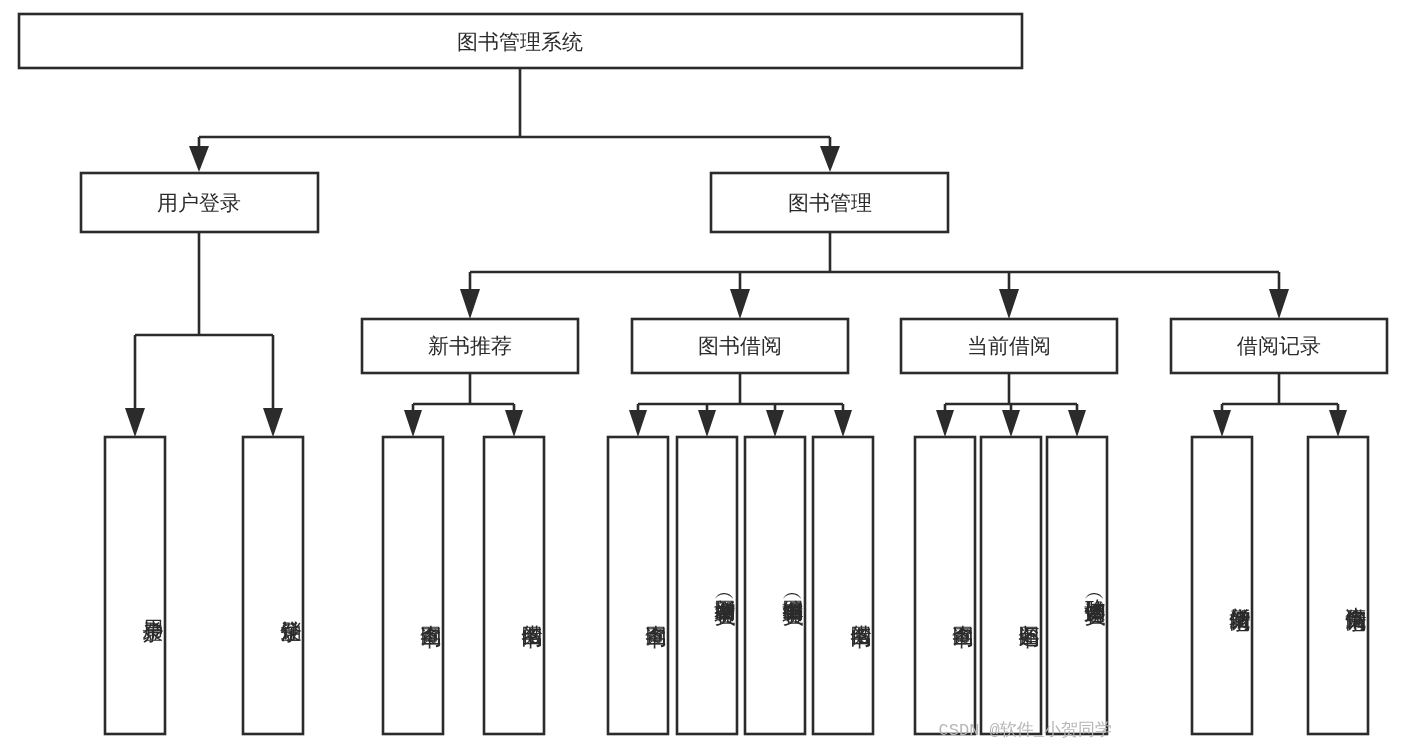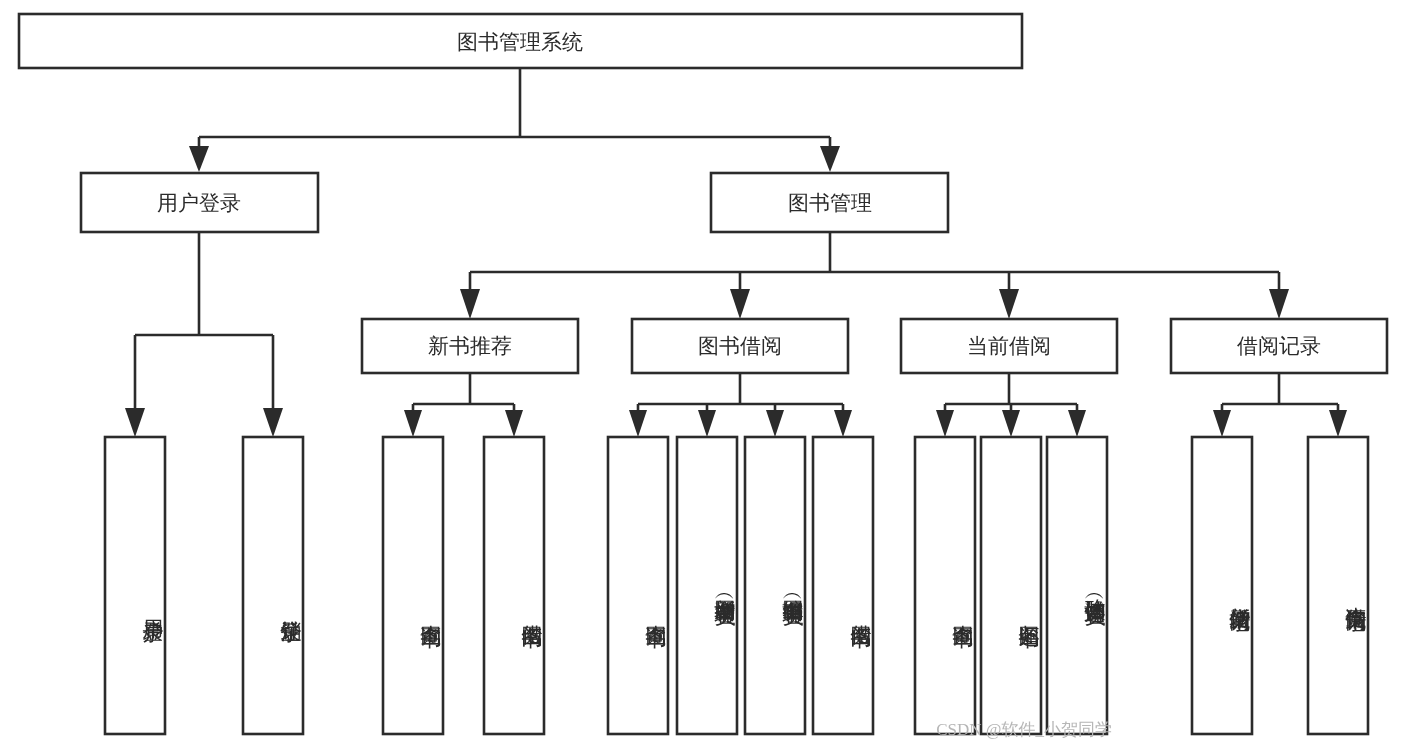--- a/index.html
+++ b/index.html
@@ -60,21 +60,21 @@
     letter-spacing: 1px;
     text-align: center;
     white-space: nowrap;
     pointer-events: none;
     user-select: none;
   }
   .watermark {
     position: absolute;
     right: 12px;
     bottom: 6px;
-    font-family: Liberation Serif, serif;
+    font-family: Liberation Mono, monospace;
     font-size: 17px;
     color: #b6b6b6;
     white-space: nowrap;
     user-select: none;
   }
 </style>
 </head>
 <body>
 
 <div id="diagram-root">

